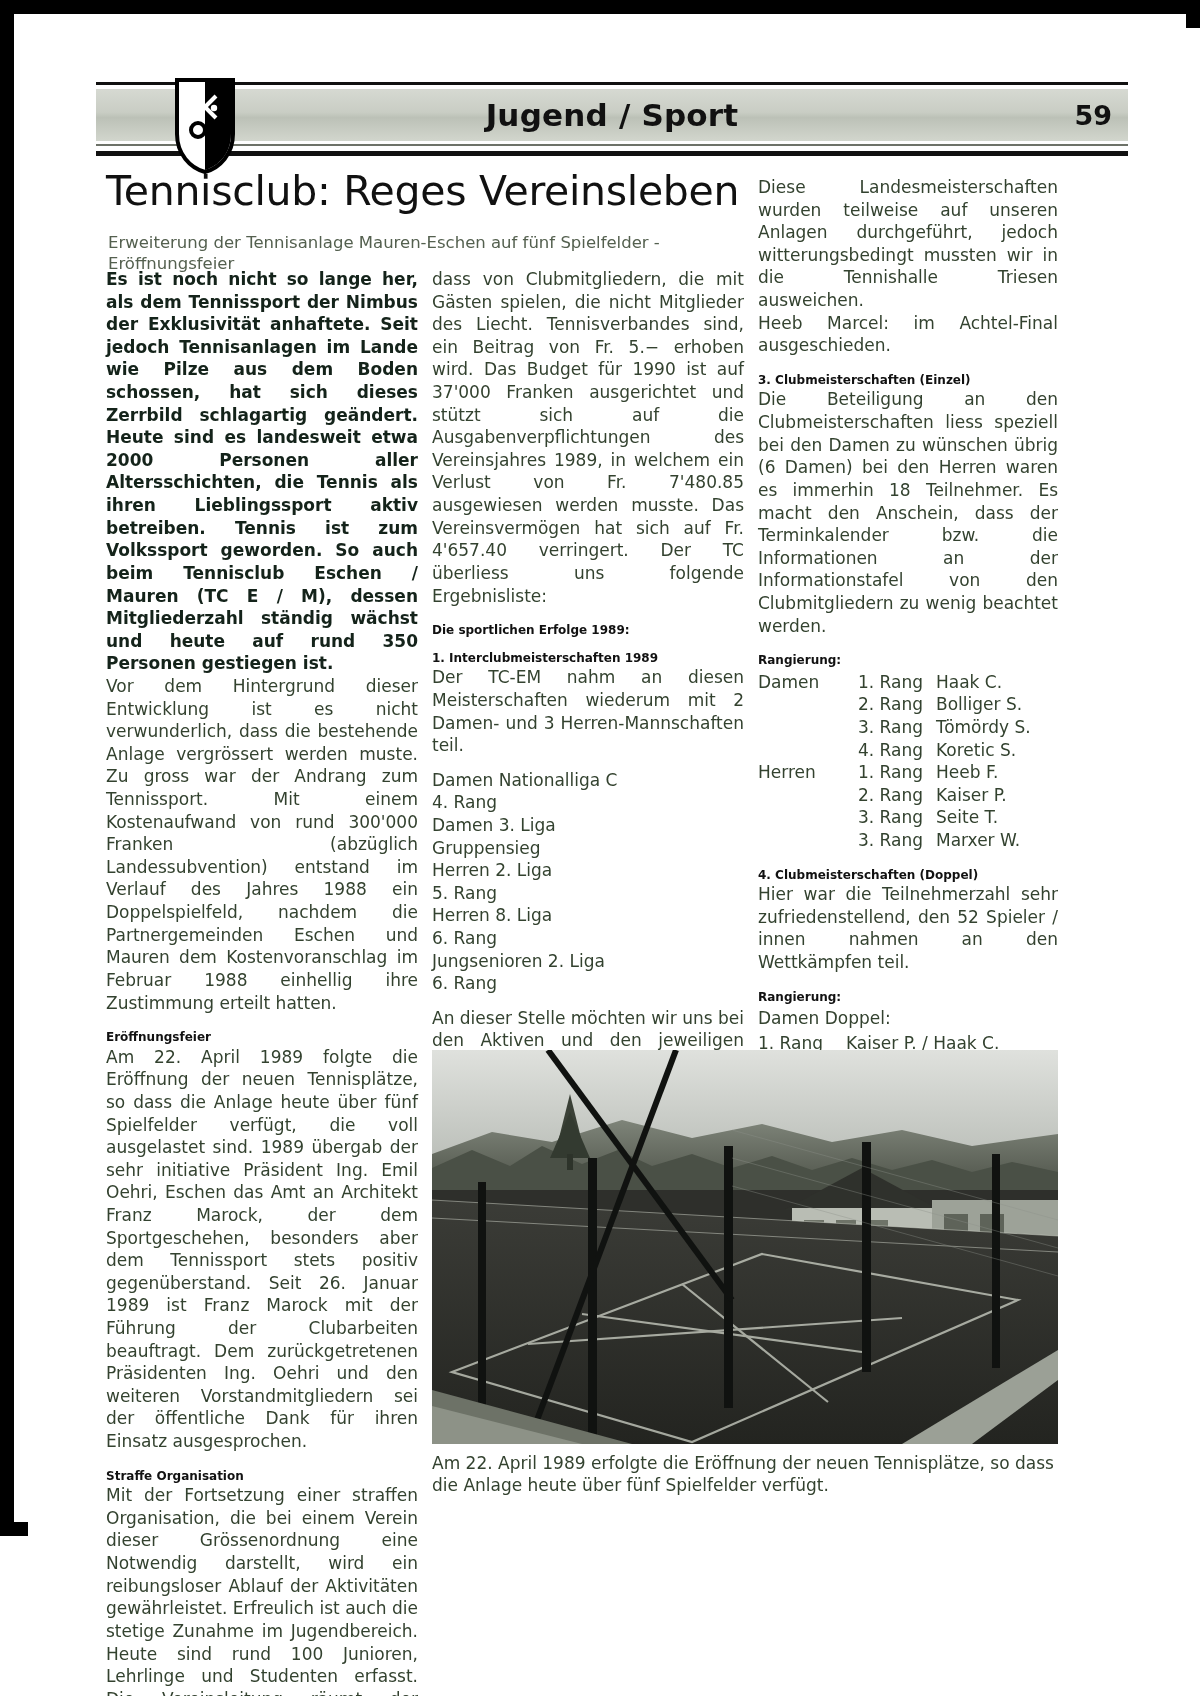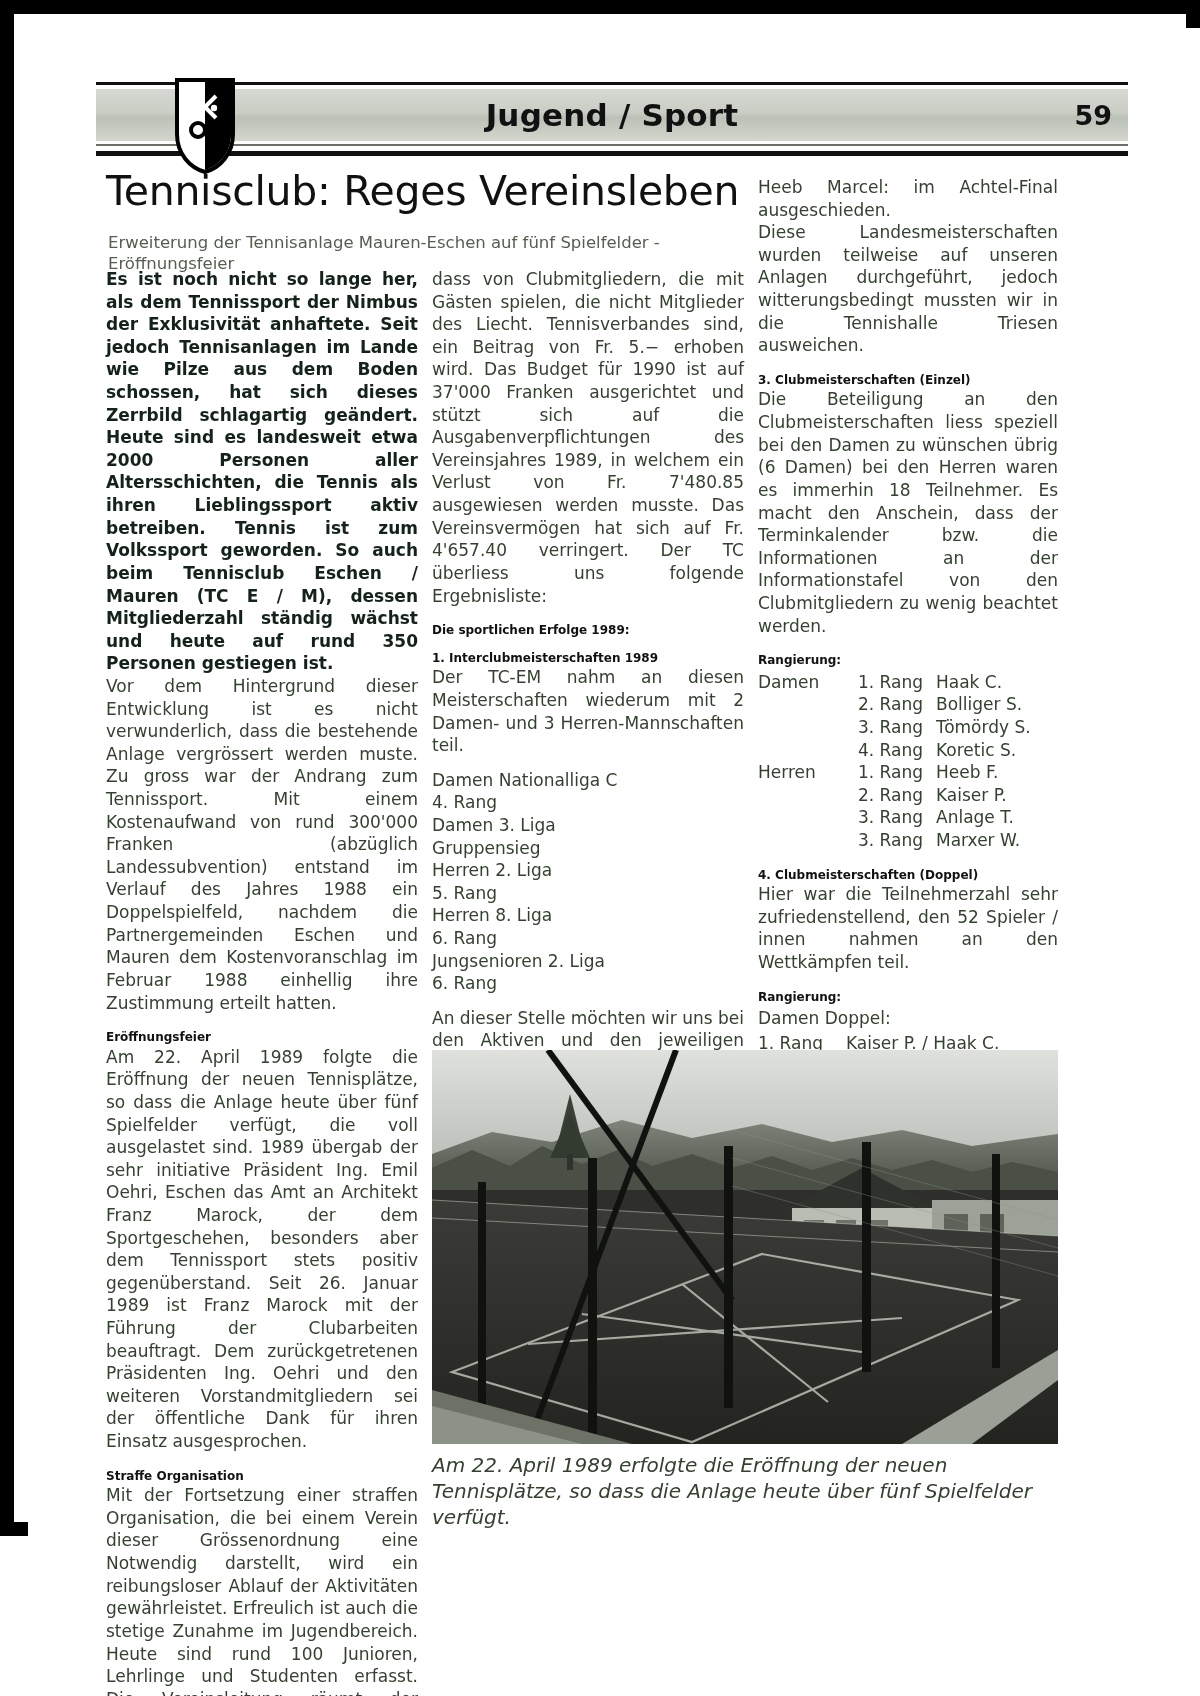--- a/index.html
+++ b/index.html
@@ -93,21 +93,21 @@
   .contnote{margin-top:22px;text-align:right;font-size:17px;color:#33422f;}
 
   
   .photo{
     position:absolute;left:404px;top:1022px;width:626px;height:394px;
     background:#2e2f2b;overflow:hidden;
   }
   .photo svg{display:block;}
   .caption{
     position:absolute;left:404px;top:1424px;width:628px;
-    font-style:italic;font-size:20px;line-height:1.3;color:#33422f;
+    font-size:17px;line-height:1.3;color:#33422f;
   }
 </style>
 </head>
 <body>
 
 <div class="page-frame">
   <div class="sheet">
 
     <div class="header">
       <div class="hdr-rule-top"></div>
@@ -185,22 +185,22 @@
           <span class="v">1. Rang</span>
         </div>
       </div>
 
       <p style="margin-top:10px;text-align:justify">Senti Carmen: im Viertel-Final ausgeschieden,</p>
       <p style="text-align:justify">Senti Gabriela: im Viertel-Final ausgeschieden,</p>
       <p style="text-align:justify">Heeb Frank: im Viertel-Final ausgeschieden,</p>
     </div>
 
     <div class="col" id="col3">
+      <p>Diese Landesmeisterschaften wurden teilweise auf unseren Anlagen durchgeführt, jedoch witterungsbedingt mussten wir in die Tennishalle Triesen ausweichen.</p>
       <p>Heeb Marcel: im Achtel-Final ausgeschieden.</p>
-      <p>Diese Landesmeisterschaften wurden teilweise auf unseren Anlagen durchgeführt, jedoch witterungsbedingt mussten wir in die Tennishalle Triesen ausweichen.</p>
 
       <h3>3. Clubmeisterschaften (Einzel)</h3>
       <p>Die Beteiligung an den Clubmeisterschaften liess speziell bei den Damen zu wünschen übrig (6 Damen) bei den Herren waren es immerhin 18 Teilnehmer. Es macht den Anschein, dass der Terminkalender bzw. die Informationen an der Informationstafel von den Clubmitgliedern zu wenig beachtet werden.</p>
 
       <h3>Rangierung:</h3>
       <div class="rankblock">
         <div class="rankrow">
           <span class="cat">Damen</span>
           <span class="rk">1. Rang</span>
           <span class="nm">Haak C.</span>
@@ -226,21 +226,21 @@
           <span class="nm">Heeb F.</span>
         </div>
         <div class="rankrow">
           <span class="cat"></span>
           <span class="rk">2. Rang</span>
           <span class="nm">Kaiser P.</span>
         </div>
         <div class="rankrow">
           <span class="cat"></span>
           <span class="rk">3. Rang</span>
-          <span class="nm">Anlage T.</span>
+          <span class="nm">Seite T.</span>
         </div>
         <div class="rankrow">
           <span class="cat"></span>
           <span class="rk">3. Rang</span>
           <span class="nm">Marxer W.</span>
         </div>
       </div>
 
       <h3>4. Clubmeisterschaften (Doppel)</h3>
       <p>Hier war die Teilnehmerzahl sehr zufriedenstellend, den 52 Spieler / innen nahmen an den Wettkämpfen teil.</p>

